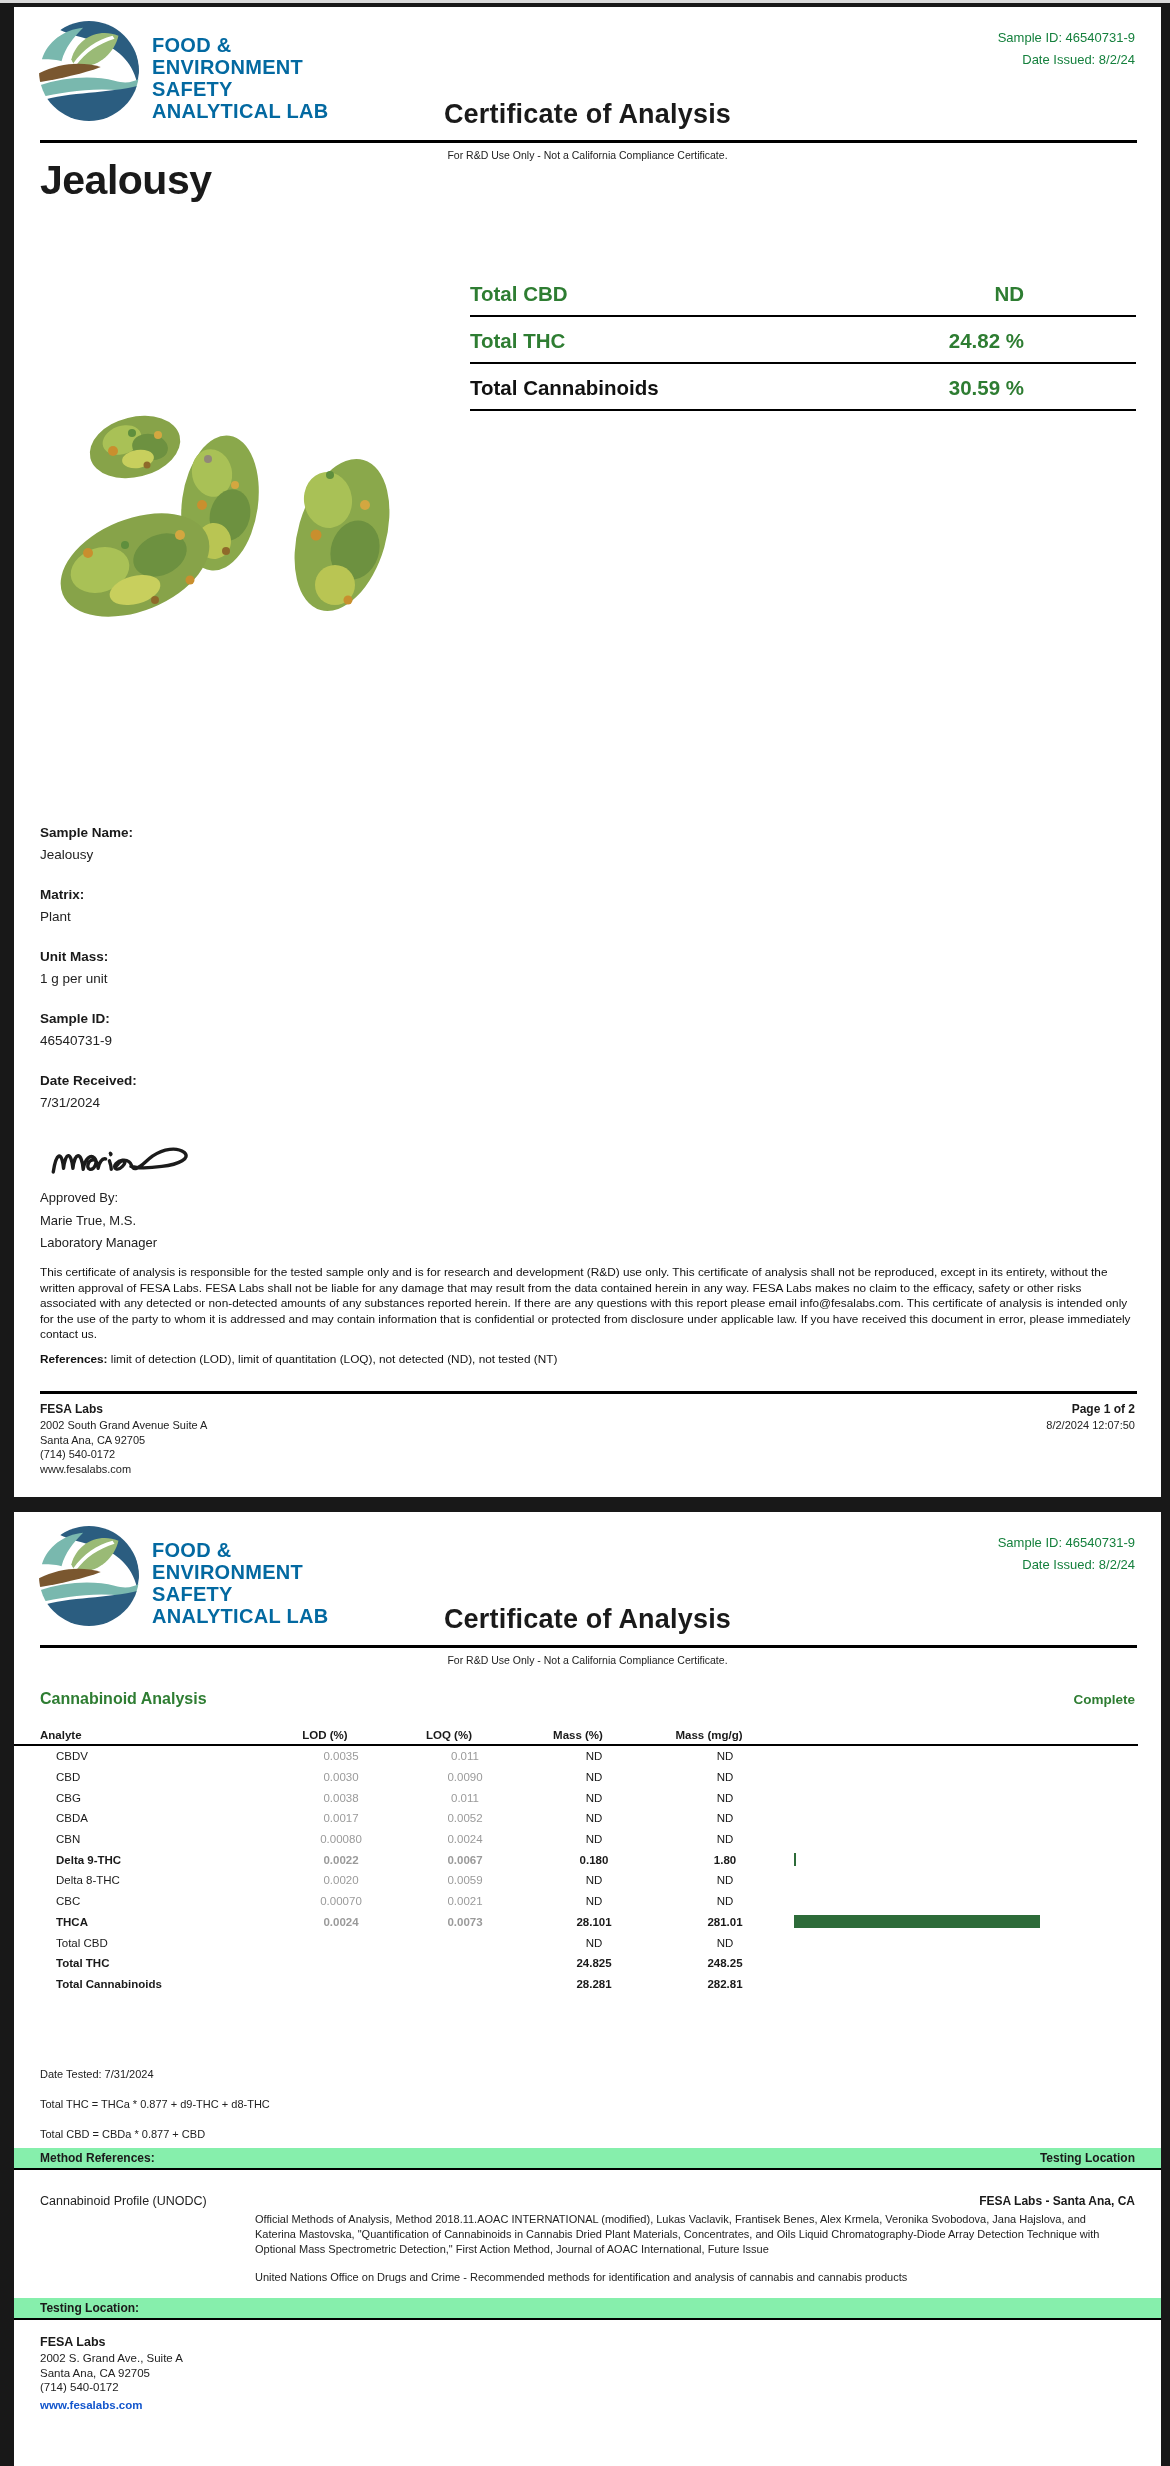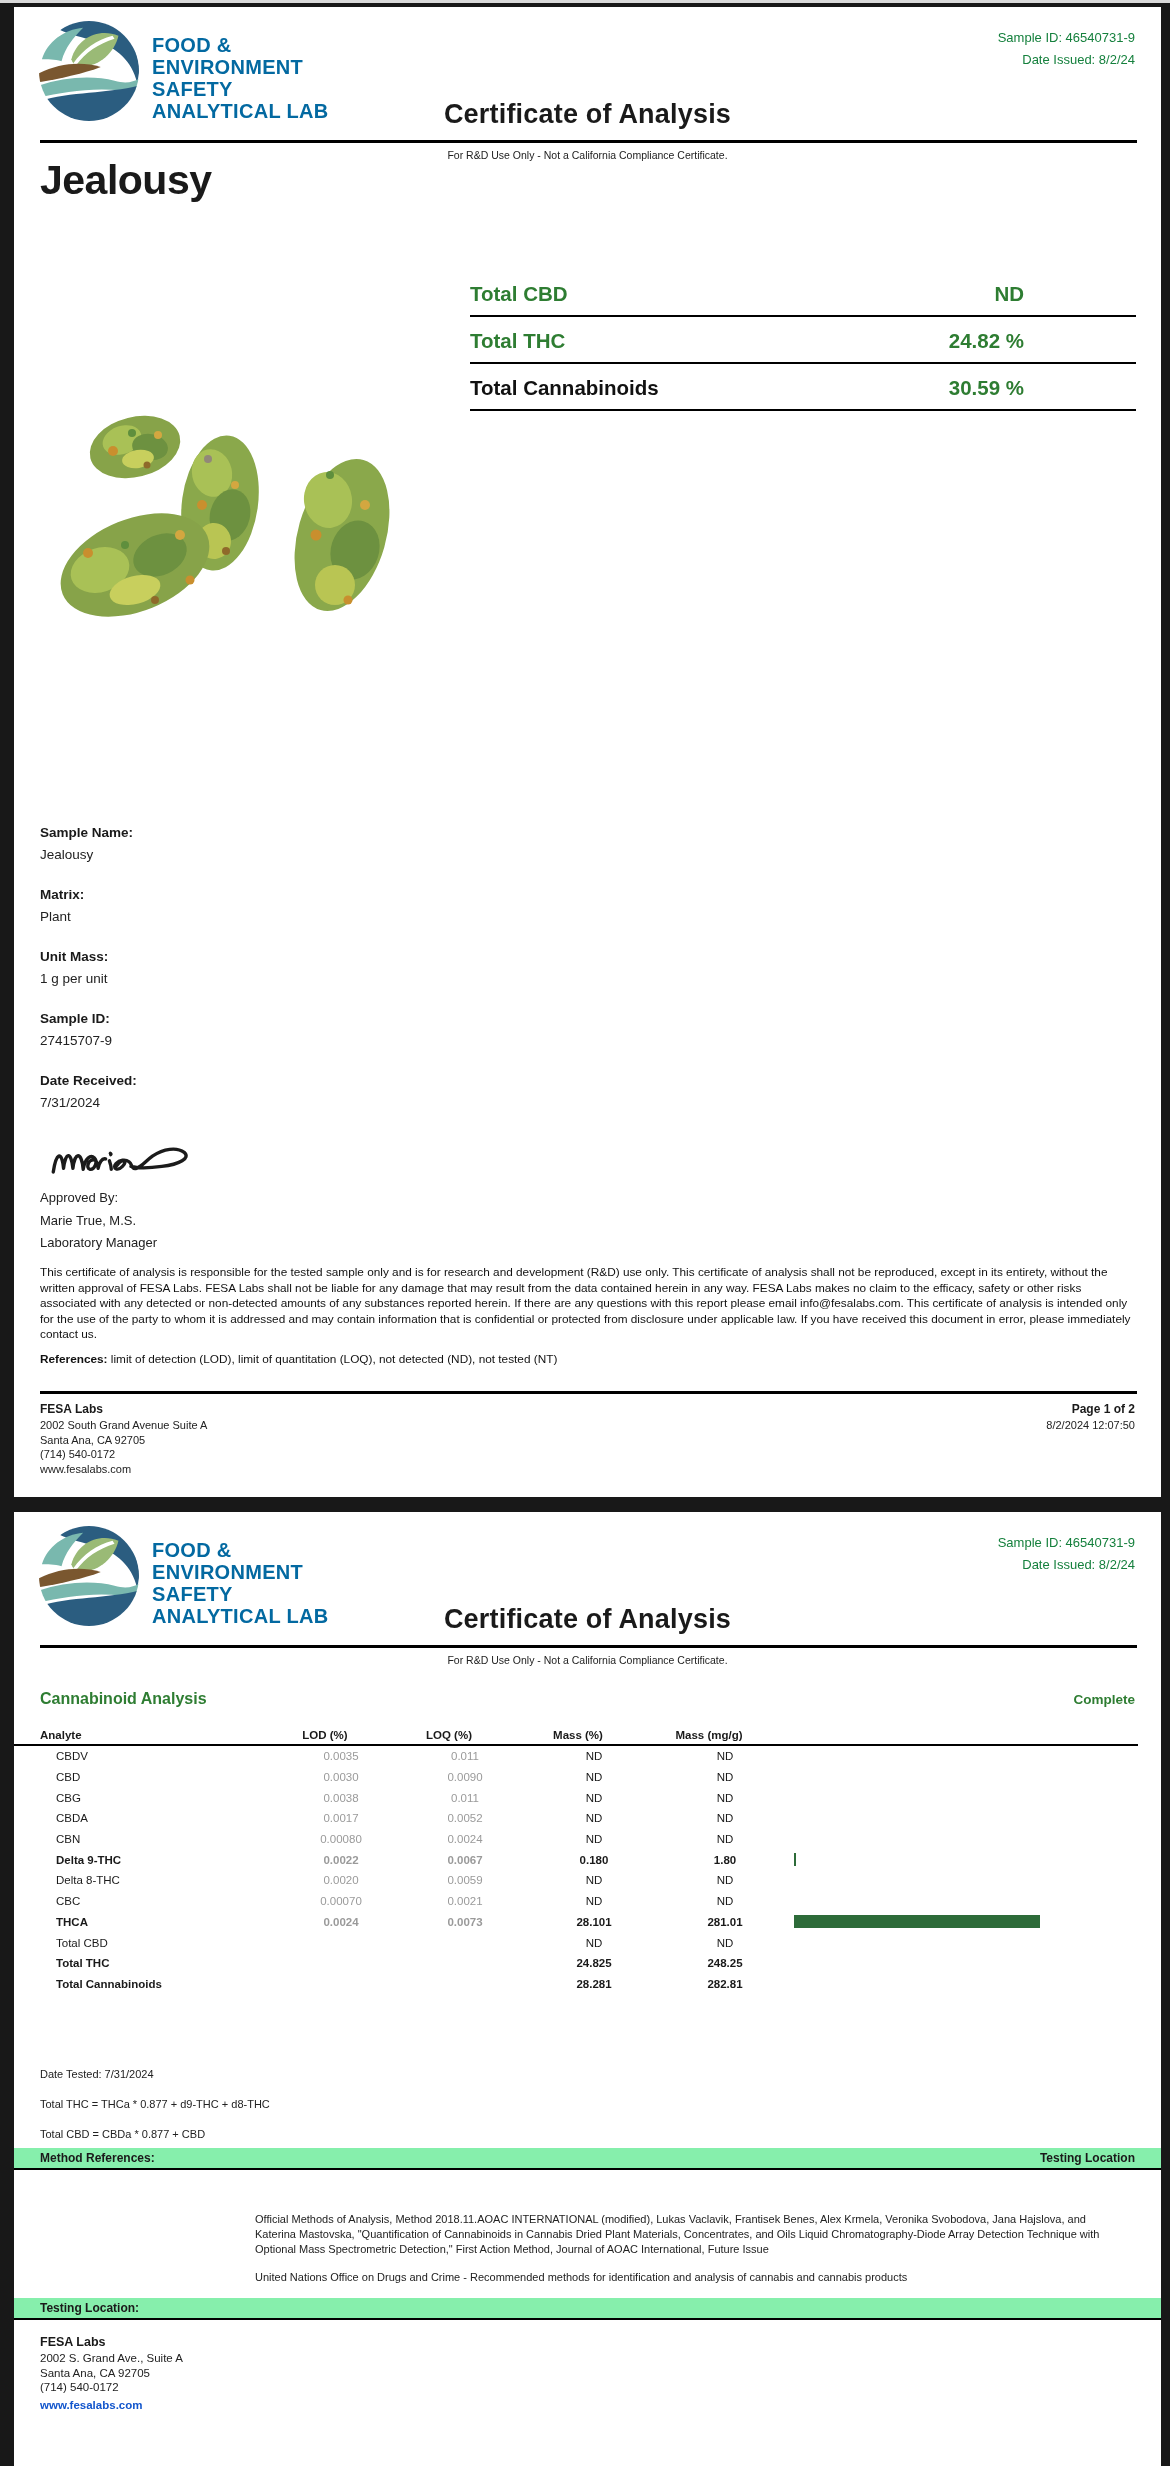--- a/index.html
+++ b/index.html
@@ -191,21 +191,21 @@
     <div class="si-item">
       <div class="si-label">Matrix:</div>
       <div class="si-value">Plant</div>
     </div>
     <div class="si-item">
       <div class="si-label">Unit Mass:</div>
       <div class="si-value">1 g per unit</div>
     </div>
     <div class="si-item">
       <div class="si-label">Sample ID:</div>
-      <div class="si-value">27415707-9</div>
+      <div class="si-value">46540731-9</div>
     </div>
     <div class="si-item">
       <div class="si-label">Date Received:</div>
       <div class="si-value">7/31/2024</div>
     </div>
   </div>
 
   <div class="signature-block">
     <svg class="sig-svg" width="200" height="58" viewBox="0 0 210 62">
       <path d="M8 46 C11 26 17 22 19 42 C21 25 27 23 29 42 C31 25 38 23 40 43 C42 31 48 27 52 31 C56 35 52 44 47 43 C43 42 45 33 51 33 C55 33 55 38 56 42 C57 36 60 31 64 32 M68 34 C69 37 70 41 70 43 M69 26 C69.6 26.5 70 27 69.4 27.4 M76 39 C82 31 88 34 82 40 C76 46 71 41 75 37 C79 33 85 32 89 35 C93 38 91 44 97 42 C103 40 107 34 114 29 C126 21 140 19 148 25 C155 31 143 38 124 40 C110 42 98 42 91 40" stroke="#1b1b1b" stroke-width="3.6" fill="none" stroke-linecap="round" stroke-linejoin="round"></path>
@@ -393,20 +393,24 @@
     <div>Date Tested: 7/31/2024</div>
     <div>Total THC = THCa * 0.877 + d9-THC + d8-THC</div>
     <div>Total CBD = CBDa * 0.877 + CBD</div>
   </div>
 
   <div class="band" id="method-band">
     <span class="band-label">Method References:</span>
     <span class="band-label">Testing Location</span>
   </div>
 
+  <div class="method-row">
+    <span class="method-name">Cannabinoid Profile (UNODC)</span>
+    <span class="method-loc">FESA Labs - Santa Ana, CA</span>
+  </div>
   <div class="method-para">
     <div>Official Methods of Analysis, Method 2018.11.AOAC INTERNATIONAL (modified), Lukas Vaclavik, Frantisek Benes, Alex Krmela, Veronika Svobodova, Jana Hajslova, and Katerina Mastovska, "Quantification of Cannabinoids in Cannabis Dried Plant Materials, Concentrates, and Oils Liquid Chromatography-Diode Array Detection Technique with Optional Mass Spectrometric Detection," First Action Method, Journal of AOAC International, Future Issue</div>
     <div class="unodc">United Nations Office on Drugs and Crime - Recommended methods for identification and analysis of cannabis and cannabis products</div>
   </div>
 
   <div class="band" id="testing-band">
     <span class="band-label">Testing Location:</span>
     <span></span>
   </div>
 

